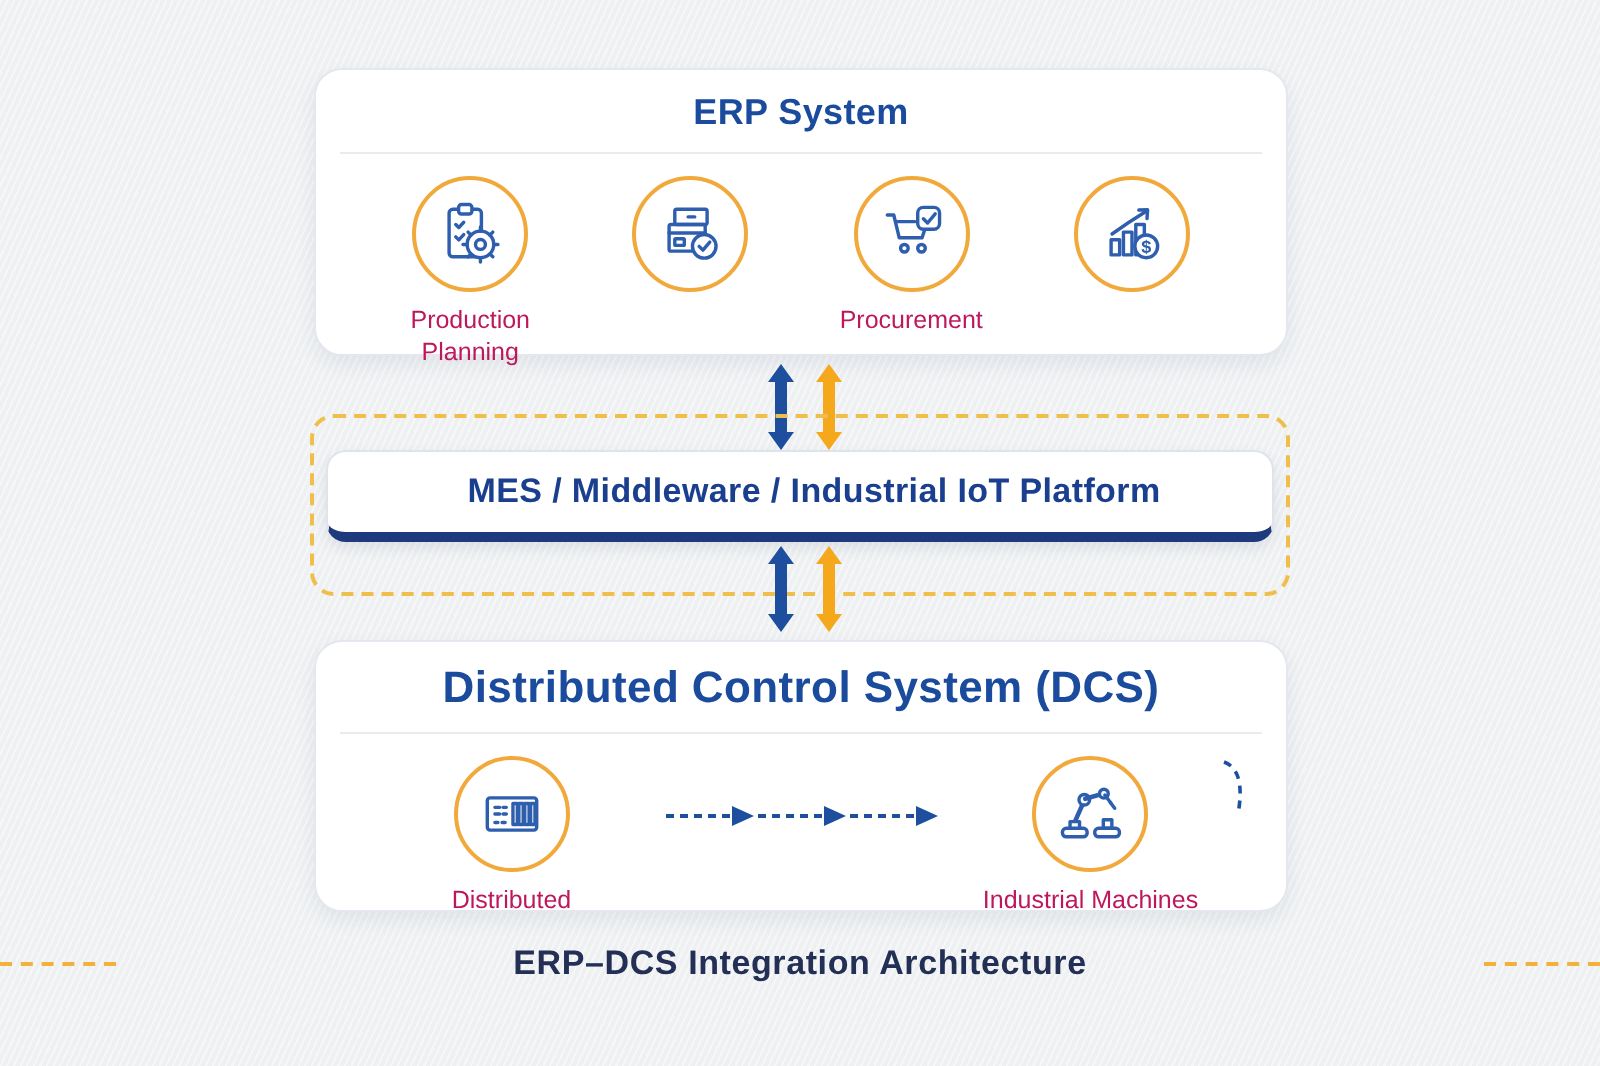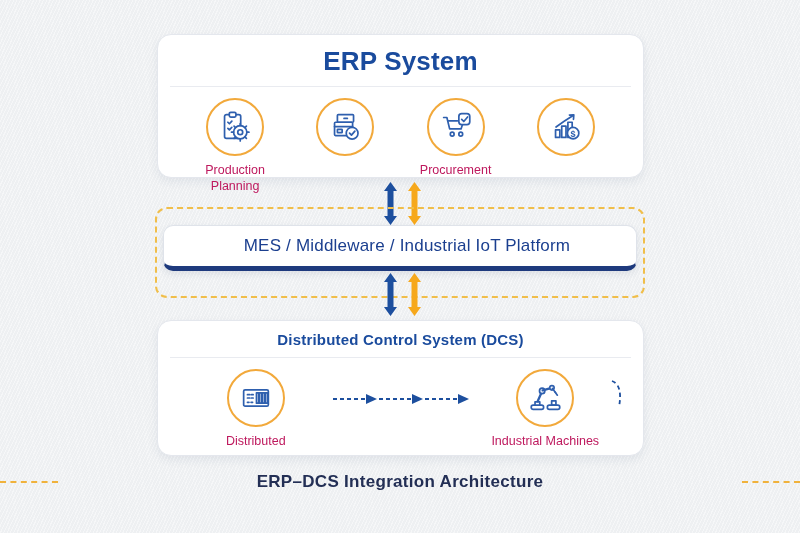--- a/index.html
+++ b/index.html
@@ -23,22 +23,22 @@
   }
   .erp-box { left: 157px; top: 34px; width: 487px; height: 144px; }
   .dcs-box { left: 157px; top: 320px; width: 487px; height: 136px; }
 
   .box-title {
     text-align: center;
     font-weight: 700;
     color: #1a4b9d;
     letter-spacing: 0.2px;
   }
-  .erp-box .box-title { font-size: 26px; padding-top: 11px; }
-  .dcs-box .box-title { font-size: 15px; padding-top: 10px; }
+  .erp-box .box-title { font-size: 18px; padding-top: 11px; }
+  .dcs-box .box-title { font-size: 22px; padding-top: 10px; }
 
   .divider { height: 1px; background: #e9ebf0; margin: 9px 12px 0 12px; }
 
   .items-row {
     display: flex;
     justify-content: space-between;
     align-items: flex-start;
     padding: 11px 22px 0 22px;
   }
   .item { display: flex; flex-direction: column; align-items: center; flex: 1; }
@@ -70,21 +70,21 @@
   .mes-box {
     position: absolute;
     left: 163px; top: 225px; width: 474px; height: 46px;
     background: #fff;
     border: 1px solid #dfe3ea;
     border-bottom: 5px solid #1e3a7d;
     border-radius: 10px;
     box-shadow: 0 3px 7px rgba(40,60,100,0.10);
     display: flex; align-items: center; justify-content: center;
   }
-  .mes-title { font-size: 17px; font-weight: 400; color: #1b3f8f; letter-spacing: 0.2px; padding-left: 14px; }
+  .mes-title { font-size: 17px; font-weight: 700; color: #1b3f8f; letter-spacing: 0.2px; padding-left: 14px; }
 
   .v-arrows { position: absolute; display: flex; gap: 11px; }
   .v-arrows.top { left: 384px; top: 182px; }
   .v-arrows.bottom { left: 384px; top: 273px; }
 
   .dcs-flow-arrow { margin-top: 24px; flex: 0 0 auto; }
   .dcs-hook { position: absolute; left: 452px; top: 58px; }
 
   .caption {
     position: absolute;

